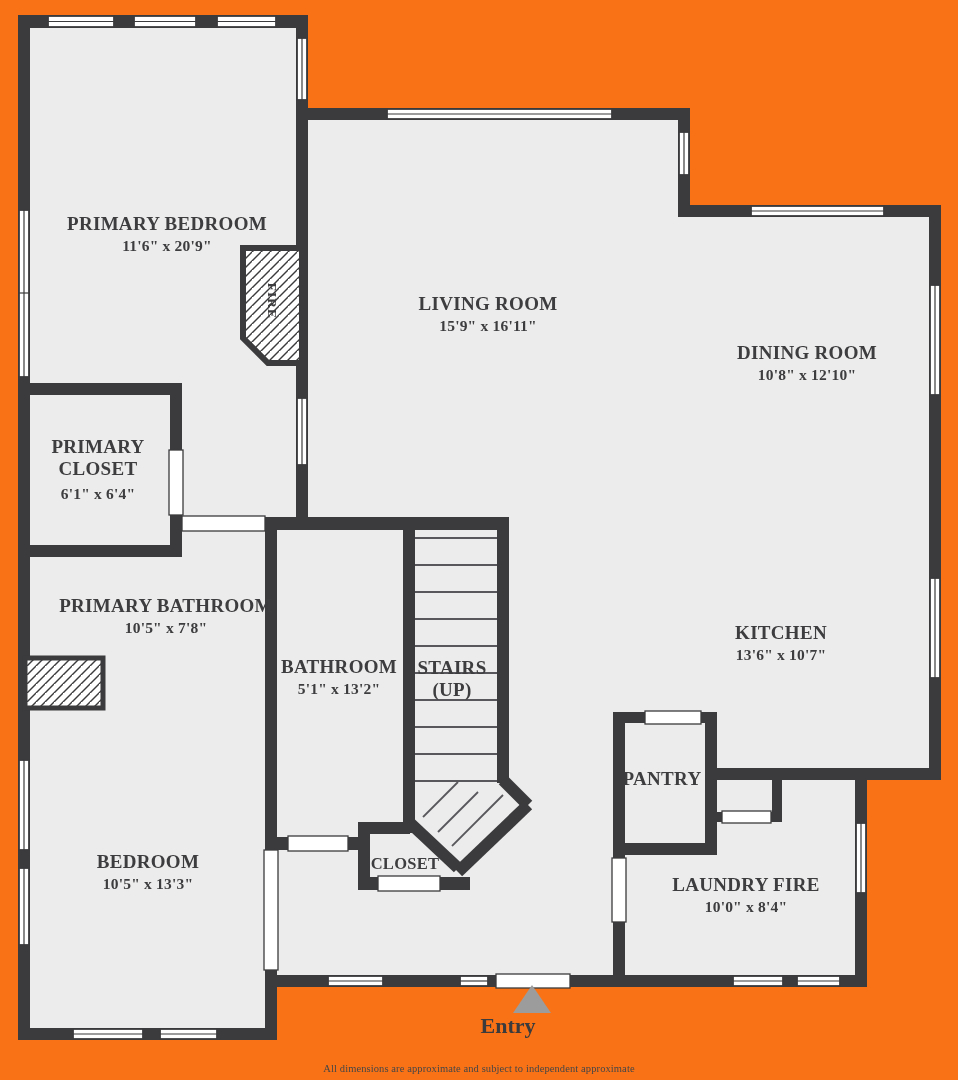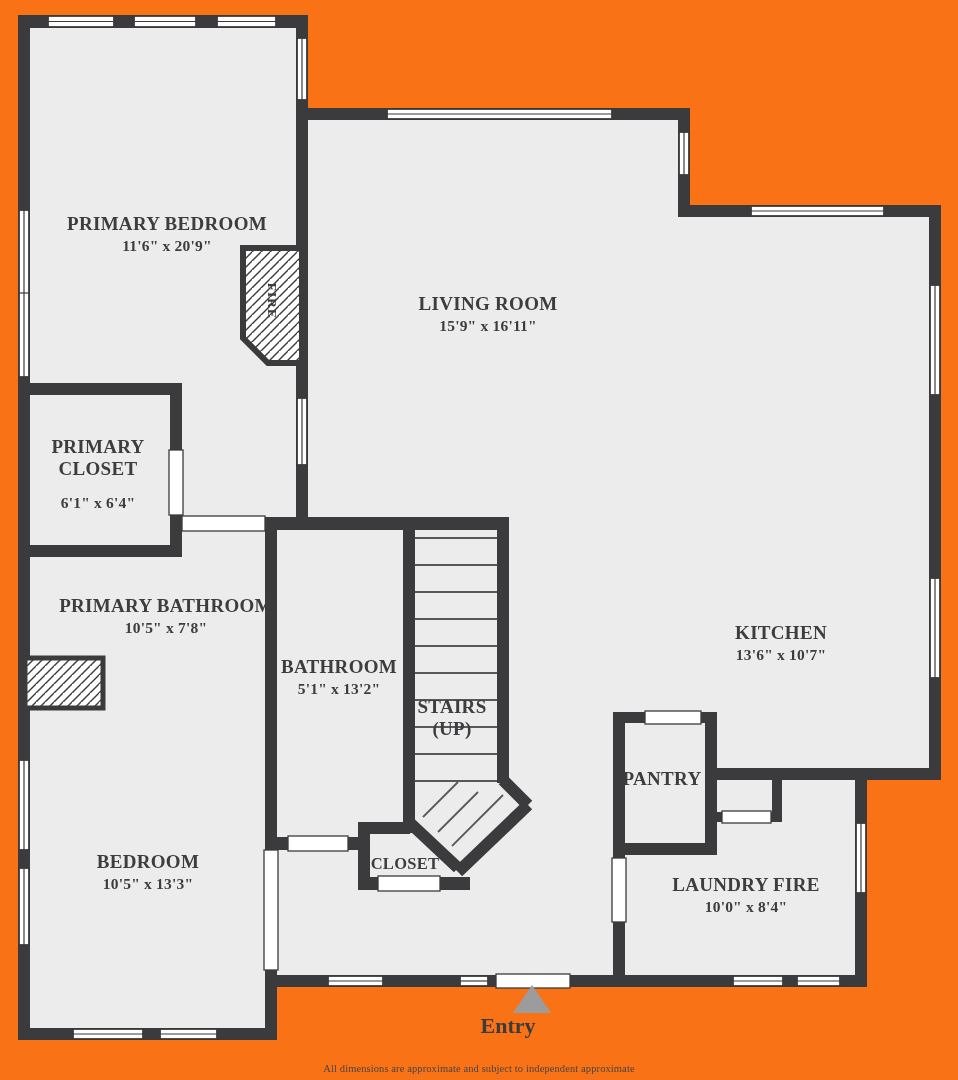--- a/index.html
+++ b/index.html
@@ -3,21 +3,21 @@
 <meta charset="utf-8">
 <style>
   html,body{margin:0;padding:0;background:#fff;}
   #page{position:relative;width:958px;height:1080px;background:#f97316;overflow:hidden;
         font-family:Liberation Serif, serif;}
   #plan-svg{position:absolute;left:0;top:0;}
   .room-label{position:absolute;transform:translate(-50%,-50%);text-align:center;
               color:#3d3d3f;white-space:nowrap;pointer-events:none;}
   .rname{font-size:19px;font-weight:700;line-height:22px;letter-spacing:.3px;}
   .rdims{font-size:15.5px;font-weight:700;line-height:22px;letter-spacing:.2px;}
-  .wrap .rname{white-space:normal;width:130px;margin:12px auto;}
+  .wrap .rname{white-space:normal;width:130px;margin:3px auto;}
   .small .rname{font-size:16.5px;text-align:center;}
   #fire-label{position:absolute;left:272px;top:301px;transform:translate(-50%,-50%) rotate(90deg);
               font-size:13.5px;font-weight:700;letter-spacing:1px;color:#3d3d3f;}
   #entry-label{position:absolute;left:508px;top:1026px;transform:translate(-50%,-50%);
                font-size:22px;font-weight:700;color:#3b3b3d;}
   #footer-note{position:absolute;left:479px;top:1068px;transform:translate(-50%,-50%);
                font-size:10.5px;font-weight:400;color:#454547;letter-spacing:.1px;white-space:nowrap;}
 </style>
 </head>
 <body>
@@ -174,41 +174,45 @@
   <div class="room-label" style="left:148px;top:873px">
     <div class="rname">BEDROOM</div>
     <div class="rdims">10'5" x 13'3"</div>
   </div>
 
   <div class="room-label" style="left:488px;top:315px">
     <div class="rname">LIVING ROOM</div>
     <div class="rdims">15'9" x 16'11"</div>
   </div>
 
+  <div class="room-label" style="left:807px;top:364px">
+    <div class="rname">DINING ROOM</div>
+    <div class="rdims">10'8" x 12'10"</div>
+  </div>
 
   <div class="room-label" style="left:781px;top:644px">
     <div class="rname">KITCHEN</div>
     <div class="rdims">13'6" x 10'7"</div>
   </div>
 
   <div class="room-label" style="left:662px;top:779px">
     <div class="rname">PANTRY</div>
   </div>
 
   <div class="room-label" style="left:746px;top:896px">
     <div class="rname">LAUNDRY FIRE</div>
     <div class="rdims">10'0" x 8'4"</div>
   </div>
 
   <div class="room-label" style="left:339px;top:678px">
     <div class="rname">BATHROOM</div>
     <div class="rdims">5'1" x 13'2"</div>
   </div>
 
-  <div class="room-label" style="left:452px;top:718px">
+  <div class="room-label" style="left:452px;top:679px">
     <div class="rname">STAIRS</div>
     <div class="rname">(UP)</div>
   </div>
 
   <div class="room-label small" style="left:405px;top:864px">
     <div class="rname">CLOSET</div>
   </div>
 
   <div id="fire-label">FIRE</div>
   <div id="entry-label">Entry</div>

